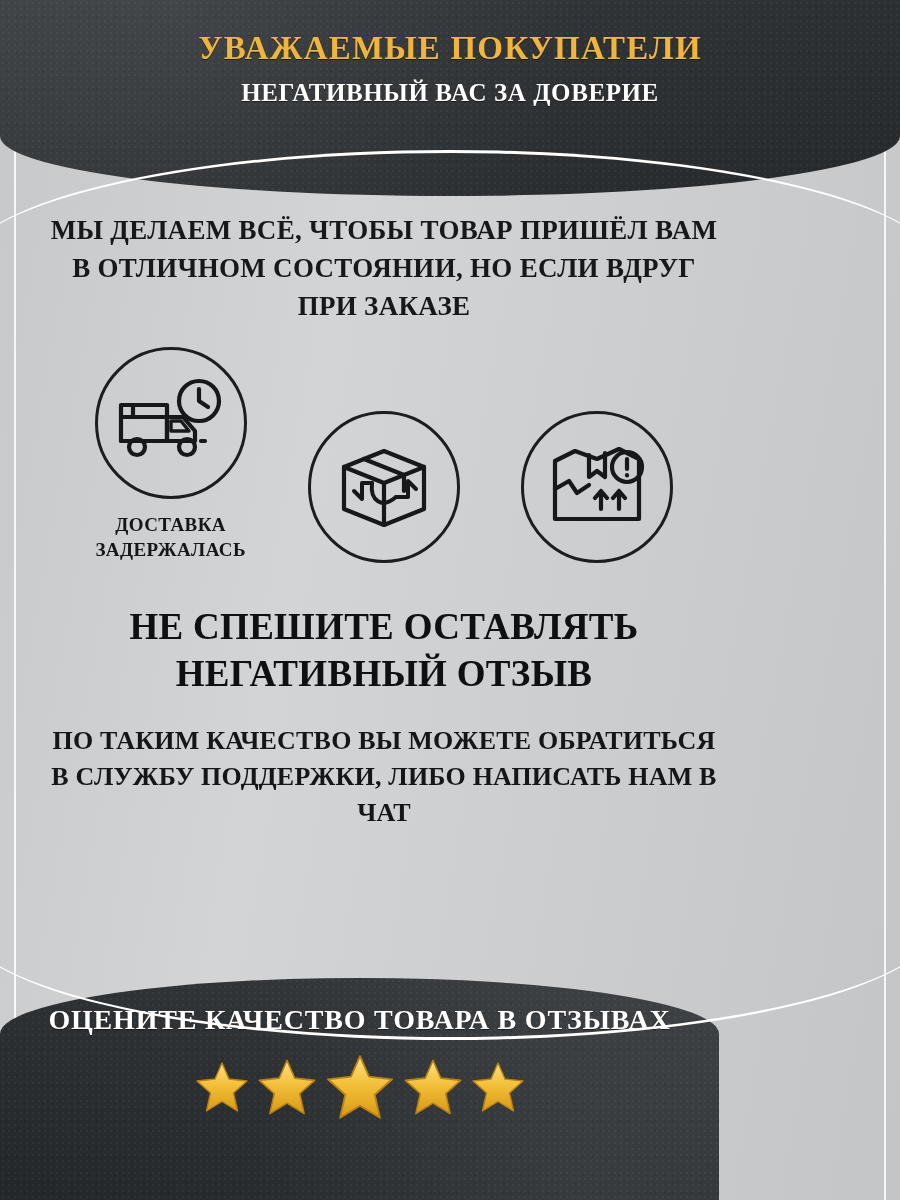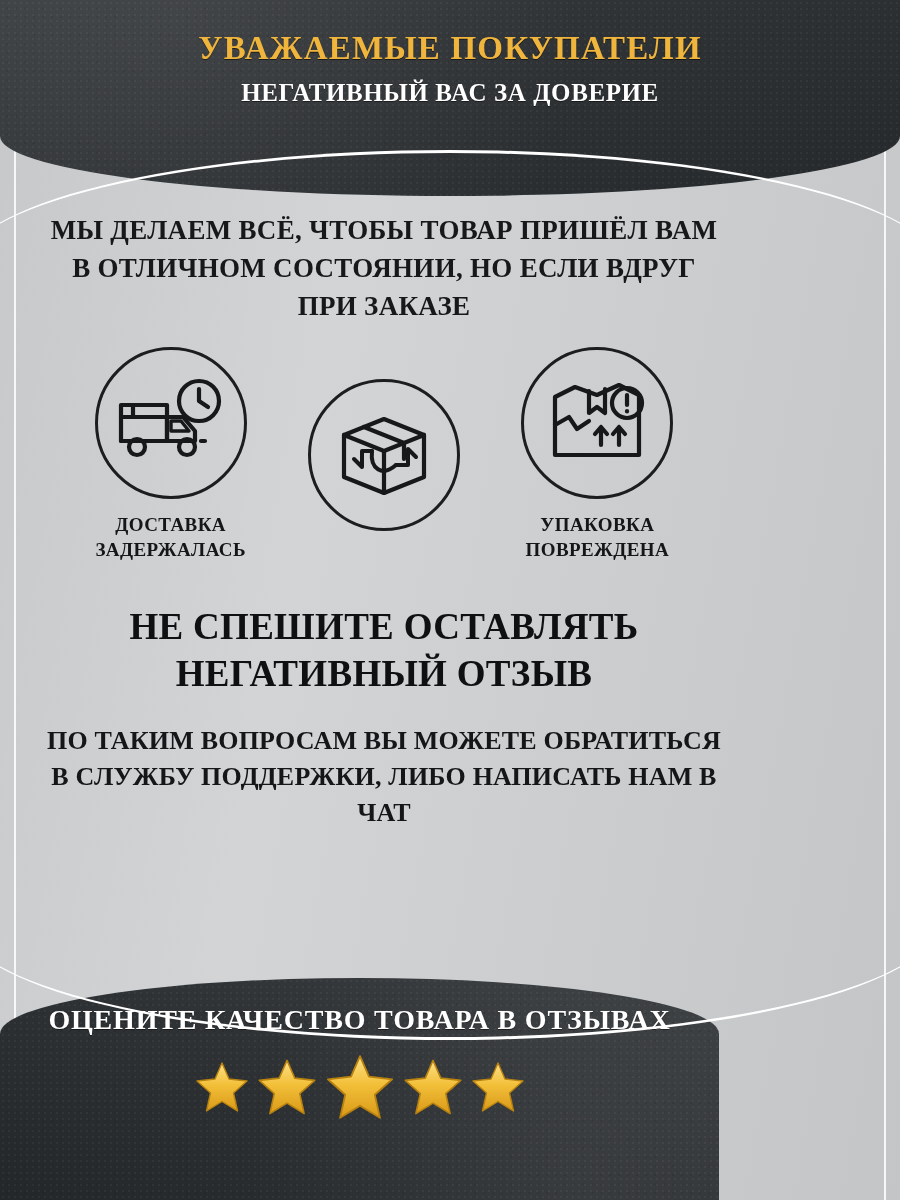--- a/index.html
+++ b/index.html
@@ -118,21 +118,21 @@
     line-height: 1.40;
     letter-spacing: .3px;
     color: #16181a;
   }
 
   
   .icons-row {
     margin-top: 22px;
     display: flex;
     justify-content: space-between;
-    align-items: center;
+    align-items: flex-end;
     padding: 0 20px;
   }
   .icon-block {
     width: 232px;
     text-align: center;
   }
   .icon-circle {
     width: 152px;
     height: 152px;
     margin: 0 auto;
@@ -309,28 +309,27 @@
 
               <circle cx="82" cy="30" r="15"></circle>
               <path d="M82 22 v10"></path>
               <path d="M82 38 v.5"></path>
 
               <path d="M56 72 v-18 M56 54 l-6 7 M56 54 l6 7"></path>
               <path d="M74 72 v-18 M74 54 l-6 7 M74 54 l6 7"></path>
             </svg>
           </span>
         </div>
-        <div class="icon-caption">УПАКОВКА ПОВРЕЖДЕНА</div>
       </div>
 
     </div>
 
     <div class="headline">НЕ СПЕШИТЕ ОСТАВЛЯТЬ НЕГАТИВНЫЙ ОТЗЫВ</div>
 
-    <div class="body-text">ПО ТАКИМ ВОПРОСАМ ВЫ МОЖЕТЕ ОБРАТИТЬСЯ В СЛУЖБУ ПОДДЕРЖКИ, ЛИБО НАПИСАТЬ НАМ В ЧАТ</div>
+    <div class="body-text">ПО ТАКИМ КАЧЕСТВО ВЫ МОЖЕТЕ ОБРАТИТЬСЯ В СЛУЖБУ ПОДДЕРЖКИ, ЛИБО НАПИСАТЬ НАМ В ЧАТ</div>
 
   </div>
 
   <div class="footer-curve"></div>
   <div class="footer">
     <div class="footer-inner">
       <div class="footer-title">ОЦЕНИТЕ КАЧЕСТВО ТОВАРА В ОТЗЫВАХ</div>
       <div class="stars">
         <span class="star">
           <svg width="56" height="54" viewBox="0 0 56 54">

